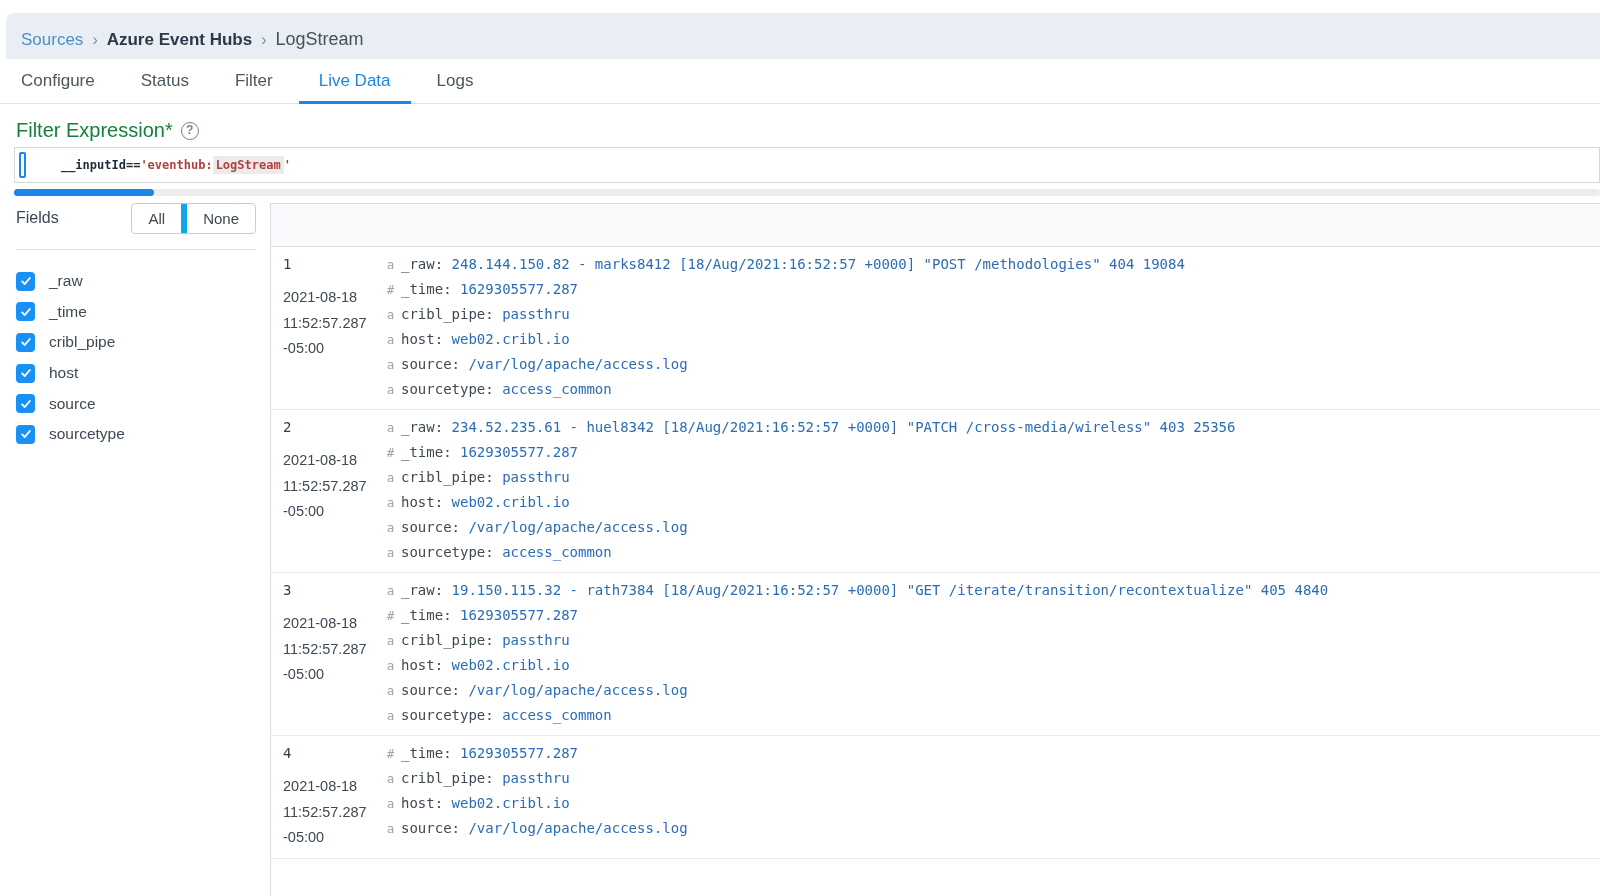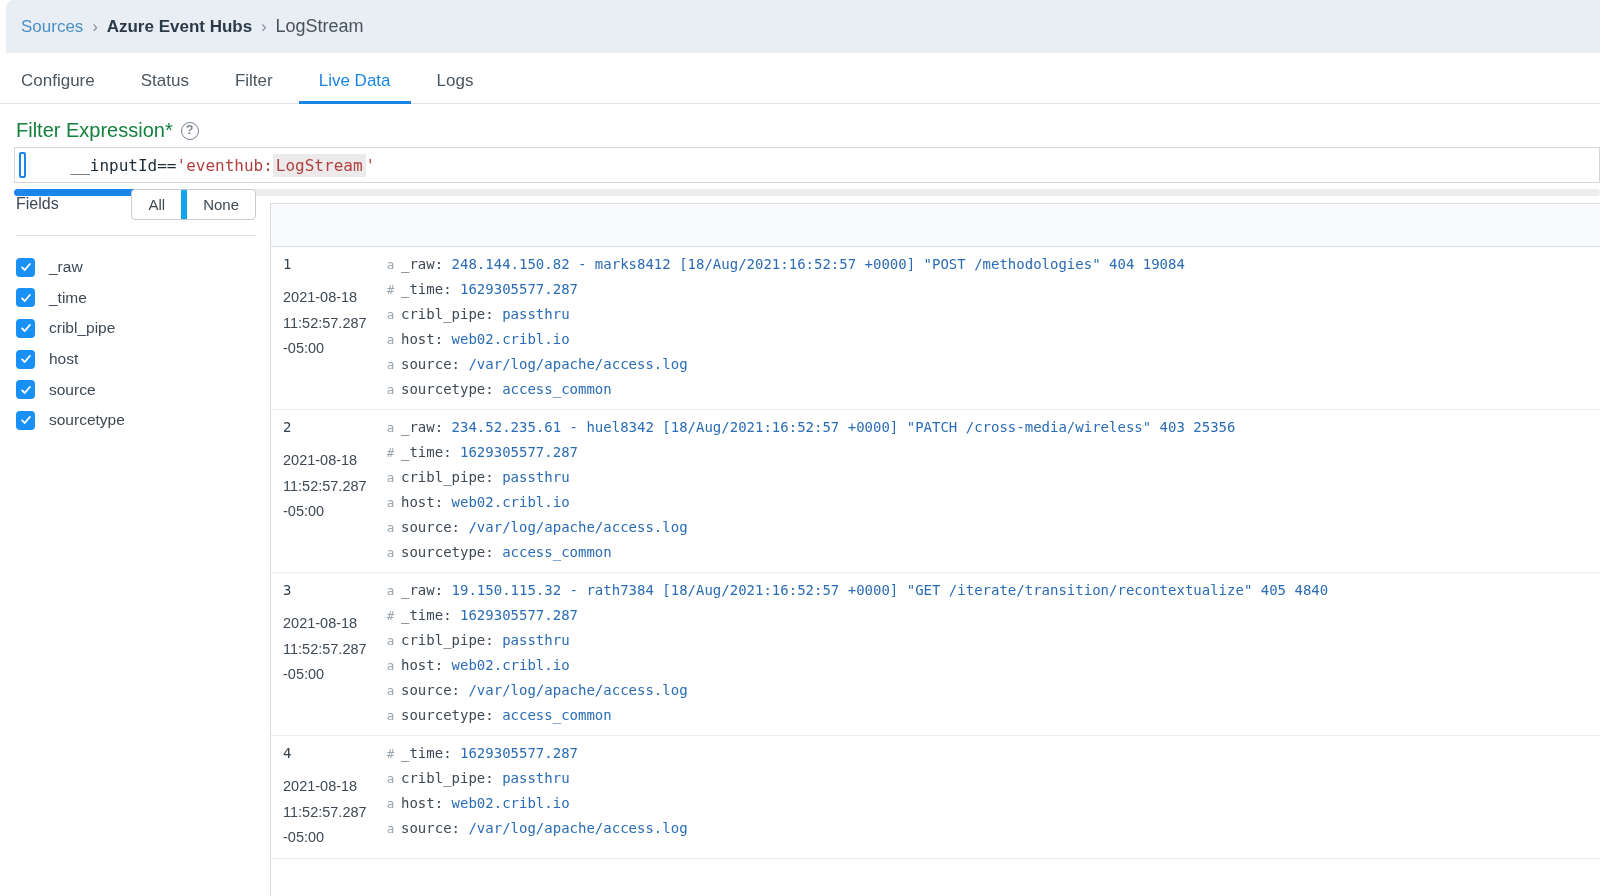--- a/index.html
+++ b/index.html
@@ -1,21 +1,21 @@
 <!DOCTYPE html>
 <html><head>
 <meta charset="utf-8">
 <style>
   * { margin:0; padding:0; box-sizing:border-box; }
   html,body { width:1600px; height:896px; background:#ffffff; overflow:hidden;
     font-family:"Liberation Sans", sans-serif; }
   .mono { font-family:"DejaVu Sans Mono", monospace; }
 
   
-  .topbar { position:absolute; top:0; left:6px; right:0; height:53px;
+  .topbar { position:absolute; top:13px; left:6px; right:0; height:53px;
     background:#e9eef4; border-top-left-radius:8px;
     display:flex; align-items:center; padding-left:15px; }
   .crumb { font-size:17px; font-weight:600; color:#2b3a48; }
   .crumb-link { color:#4a90c4; font-weight:500; cursor:pointer; }
   .crumb-last { color:#46525c; font-size:18px; font-weight:500; }
   .crumb-sep { color:#7e8e9c; font-size:16px; margin:0 9px; }
 
   
   .tabbar { position:absolute; top:59px; left:0; right:0; height:45px;
     background:#fff; border-bottom:1px solid #e0e3e6;
@@ -31,31 +31,31 @@
     display:flex; align-items:center; }
   .filter-label { font-size:20px; font-weight:400; color:#15803d; }
   .help-icon { width:18px; height:18px; border:1.5px solid #78838e; border-radius:50%;
     color:#78838e; font-size:12px; font-weight:700; text-align:center; line-height:15px;
     margin-left:8px; cursor:pointer; }
   .filter-input { position:absolute; top:147px; left:14px; right:0; height:36px;
     background:#fff; border:1px solid #d5d8db; display:flex; align-items:center;
     padding-left:4px; cursor:text; }
   .caret { width:7px; height:26px; border:2px solid #1a86ea; border-radius:2px;
     background:#fff; margin-right:6px; flex:0 0 auto; }
-  .expr { font-size:16px; white-space:pre; }
+  .expr { font-size:12px; white-space:pre;font-weight:bold; }
   .expr-plain { color:#1c2b36; }
   .expr-red { color:#b0413e; }
   .expr-hl { color:#b0413e; background:#eceaea; padding:2px 3px; }
 
   .progress-track { position:absolute; top:189px; left:14px; right:0; height:7px;
     background:#ededee; border-radius:4px; }
   .progress-fill { height:7px; width:140px; background:#1a86ea; border-radius:4px; }
 
   
-  .fields-panel { position:absolute; top:187px; left:16px; width:240px; }
+  .fields-panel { position:absolute; top:201px; left:16px; width:240px; }
   .fields-head { display:flex; align-items:center; justify-content:space-between;
     height:34px; }
   .fields-title { font-size:16px; color:#3b4754; }
   .btn-group { display:flex; border:1px solid #c8cdd2; border-radius:4px;
     background:#fff; overflow:hidden; }
   .btn-seg { font-size:15px; color:#3e4953; padding:6px 16px; cursor:pointer; }
   .btn-seg + .btn-seg { border-left:6px solid #0ea5e9; }
   .fields-divider { border-bottom:1px solid #dde1e4; margin-top:14px; }
   .field-list { margin-top:16px; }
   .field-row { display:flex; align-items:center; height:30.6px; cursor:pointer; }

